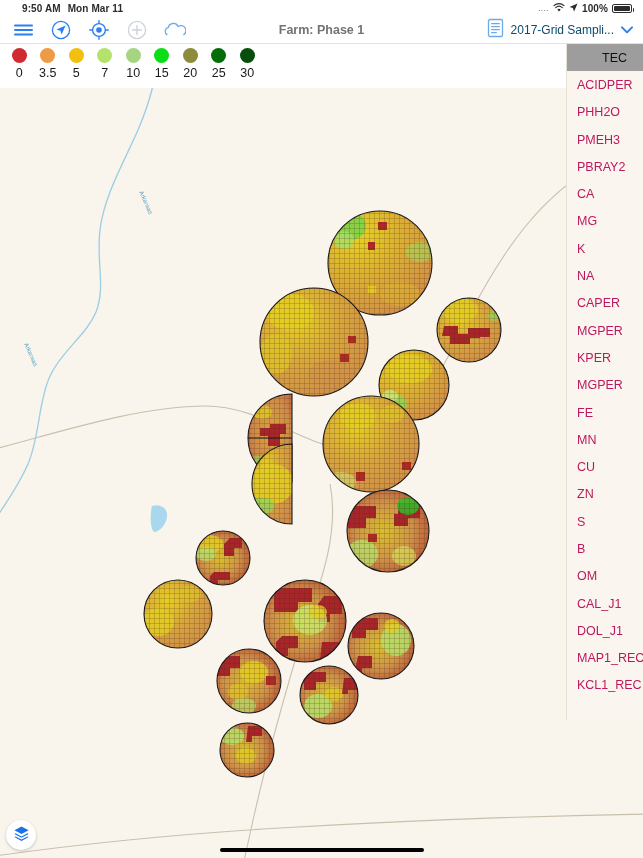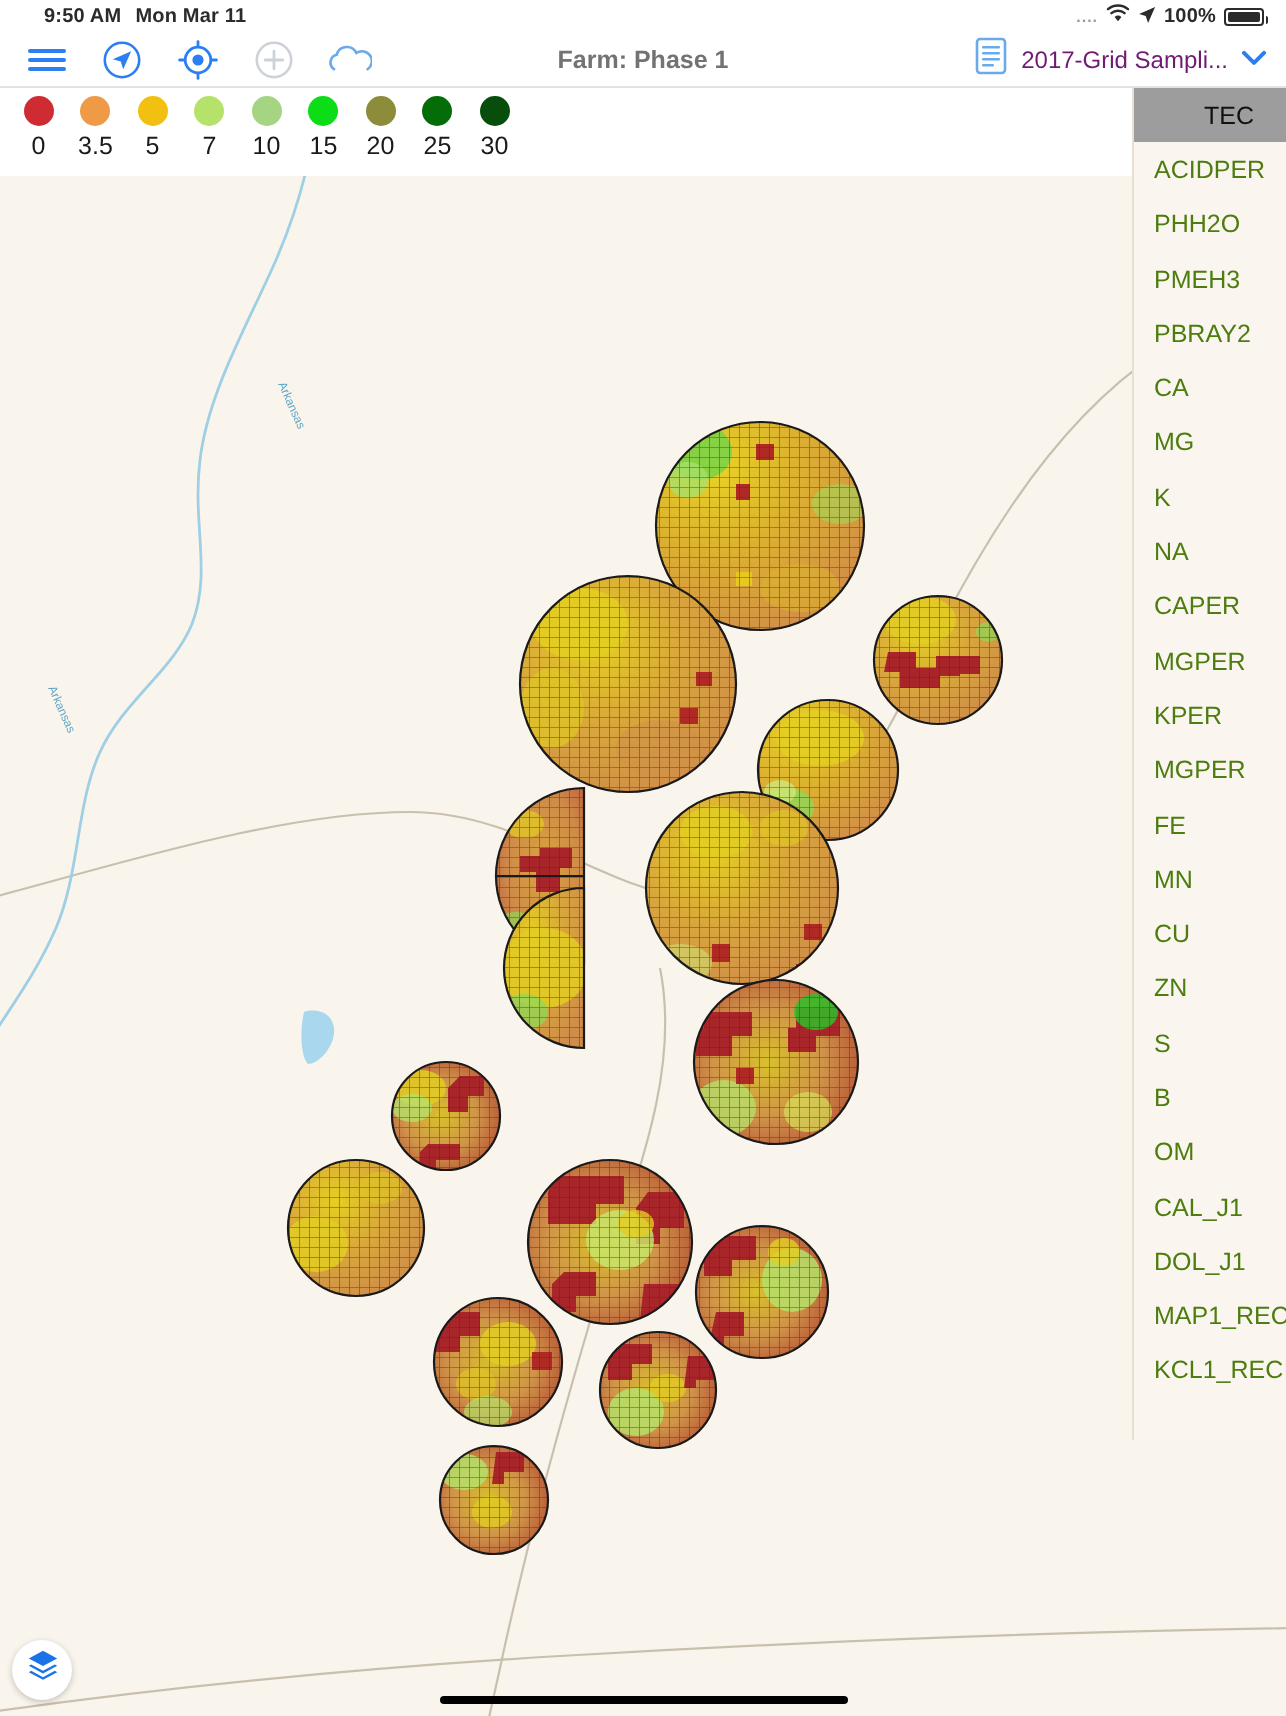--- a/index.html
+++ b/index.html
@@ -41,21 +41,21 @@
   .tb-btn { width:22px; height:22px; display:flex; align-items:center; justify-content:center; cursor:pointer; }
   .tb-title {
     position:absolute; left:0; right:0; text-align:center;
     font-size:12.5px; font-weight:700; color:#737373; pointer-events:none;
   }
   .tb-right {
     margin-left:auto; display:flex; align-items:center; gap:7px; padding-right:10px;
     position:relative; z-index:2;
   }
   .tb-right .proj {
-    font-size:12px; color:#701a75; max-width:108px; white-space:nowrap; overflow:hidden;
+    font-size:12px; color:#0c4a6e; max-width:108px; white-space:nowrap; overflow:hidden;
   }
   .chev { color:#2b7ff0; font-size:10px; }
 
   
   .legend {
     position:absolute; top:44px; left:0; width:566px; height:44px;
     background:#ffffff;
     padding:4px 0 0 0;
     z-index:6;
   }
@@ -71,21 +71,21 @@
   
   .panel {
     position:absolute; top:44px; right:0; width:77px; height:676px;
     background:#faf6ef;
     border-left:0.5px solid #e7e0d4;
     z-index:7;
     overflow:hidden;
   }
   .p-item {
     height:27.3px; display:flex; align-items:center; padding-left:10px;
-    font-size:12.5px; color:#4d7c0f; cursor:pointer; white-space:nowrap;
+    font-size:12.5px; color:#be185d; cursor:pointer; white-space:nowrap;
   }
   .p-item.sel { background:#9d9d9d; color:#111;padding-left:35px; }
 
   
   .fab {
     position:absolute; left:6px; bottom:8px; width:30px; height:30px; border-radius:50%;
     background:#ffffff; box-shadow:0 1px 3px rgba(0,0,0,.22);
     display:flex; align-items:center; justify-content:center; z-index:8; cursor:pointer;
   }
   

